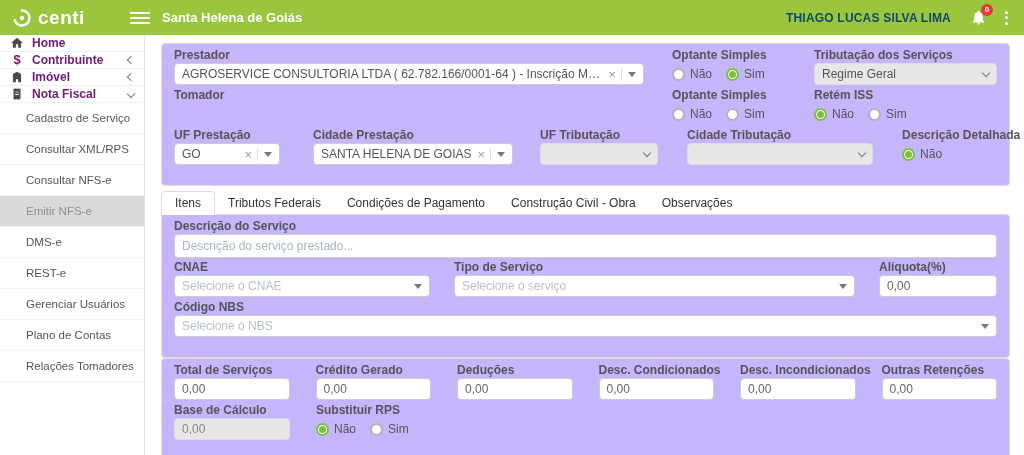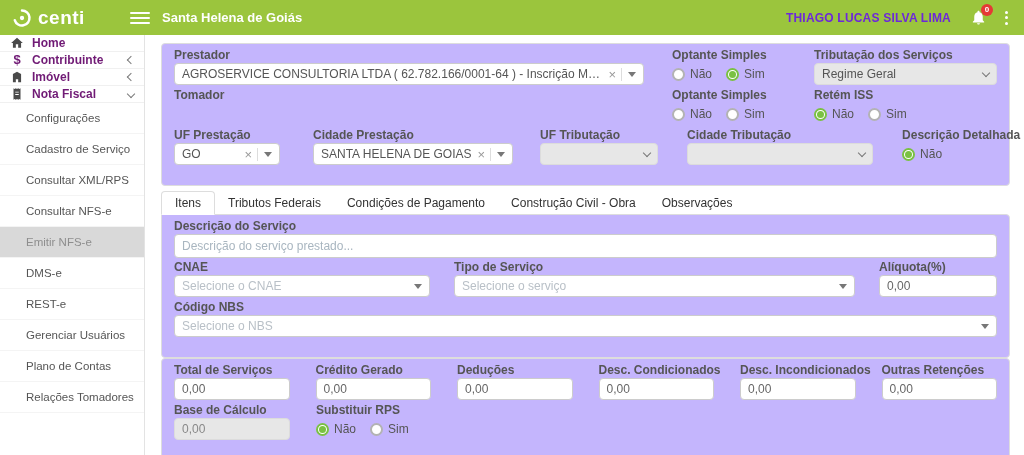--- a/index.html
+++ b/index.html
@@ -8,21 +8,21 @@
   .page { width: 1024px; height: 455px; display: flex; flex-direction: column; overflow: hidden; }
 
   
   .topbar { flex: 0 0 35px; height: 35px; background: var(--brand-green, #9bc53d); display: flex; align-items: center; padding: 0 12px; }
   .brand { display: flex; align-items: center; gap: 6px; width: 118px; }
   .brand-text { color: #fff; font-size: 19px; font-weight: bold; letter-spacing: .5px; }
   .hamburger { width: 20px; display: flex; flex-direction: column; gap: 3px; cursor: pointer; margin-right: 12px; }
   .hamburger span { display: block; height: 2px; background: #fff; border-radius: 1px; }
   .city { color: #fff; font-size: 13px; font-weight: bold; }
   .spacer { flex: 1; }
-  .user { color: #6d28d9; font-size: 12px; font-weight: bold; letter-spacing: .2px; cursor: pointer; }
+  .user { color: #0c4a6e; font-size: 12px; font-weight: bold; letter-spacing: .2px; cursor: pointer; }
   .bell { position: relative; width: 22px; height: 22px; margin-left: 16px; display: flex; align-items: center; justify-content: center; cursor: pointer; }
   .badge { position: absolute; top: -3px; right: -4px; background: var(--badge-red, #e53935); color: #fff; font-size: 8px; font-weight: bold; width: 12px; height: 12px; border-radius: 50%; display: flex; align-items: center; justify-content: center; }
   .dots { margin-left: 12px; display: flex; flex-direction: column; gap: 2.5px; padding: 2px 4px; cursor: pointer; }
   .dots i { width: 3px; height: 3px; border-radius: 50%; background: #fff; }
 
   
   .bodywrap { flex: 1; display: flex; min-height: 0; }
 
   
   .sidebar { flex: 0 0 145px; width: 145px; border-right: 1px solid #e3e3e3; overflow: hidden; background: #fff; }
@@ -154,21 +154,20 @@
         <span>Imóvel</span>
         <span class="chev left"></span>
       </div>
       <div class="nav-item">
         <svg class="nico" viewBox="0 0 24 24">
             <path d="M6 2v20l2-1.5 2 1.5 2-1.5 2 1.5 2-1.5 2 1.5V2l-2 1.5L14 2l-2 1.5L10 2 8 3.5 6 2zm3 6h6v1.5H9V8zm0 4h6v1.5H9V12z"></path>
           </svg>
         <span>Nota Fiscal</span>
         <span class="chev down"></span>
       </div>
-      <div class="nav-sub">Configurações</div>
       <div class="nav-sub">Cadastro de Serviço</div>
       <div class="nav-sub">Consultar XML/RPS</div>
       <div class="nav-sub">Consultar NFS-e</div>
       <div class="nav-sub active">Emitir NFS-e</div>
       <div class="nav-sub">DMS-e</div>
       <div class="nav-sub">REST-e</div>
       <div class="nav-sub">Gerenciar Usuários</div>
       <div class="nav-sub">Plano de Contas</div>
       <div class="nav-sub">Relações Tomadores</div>
     </nav>

